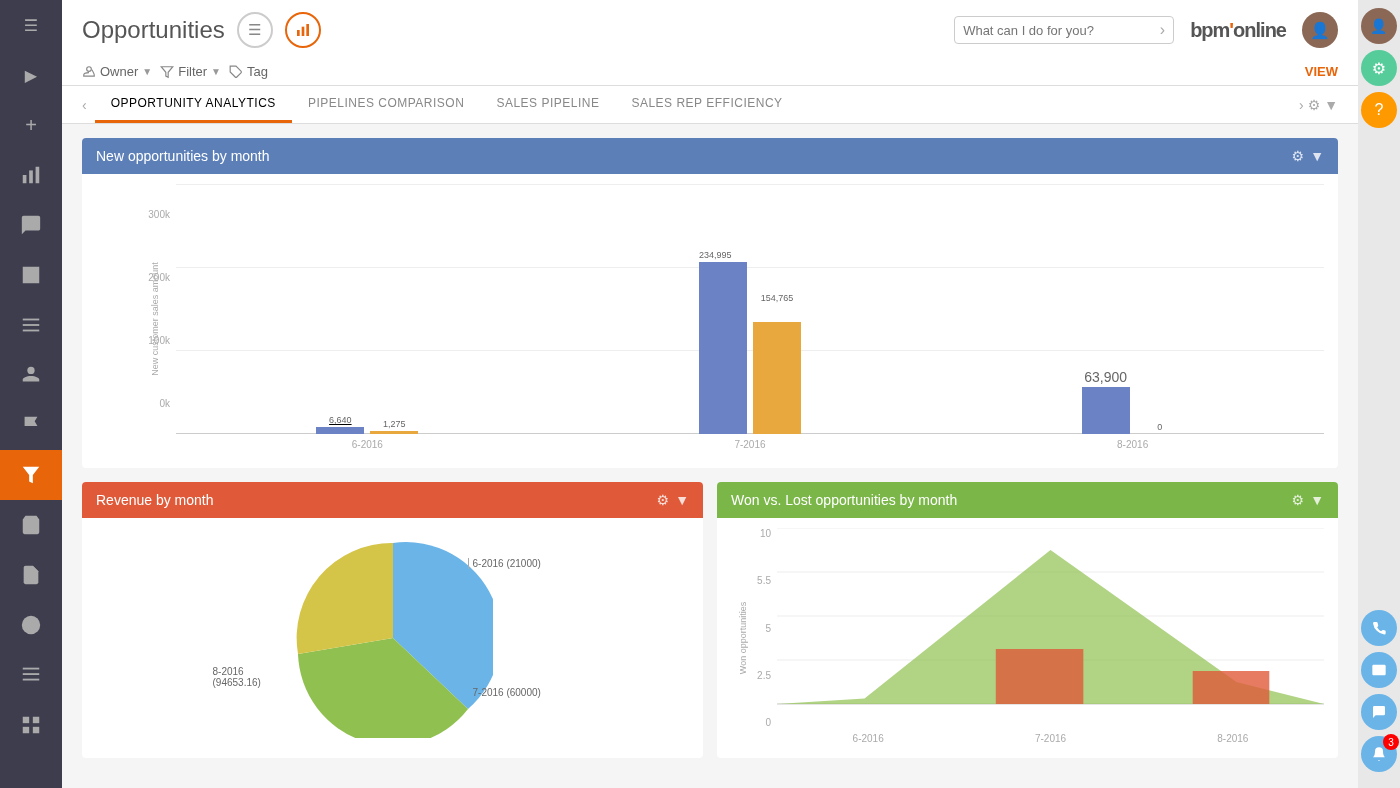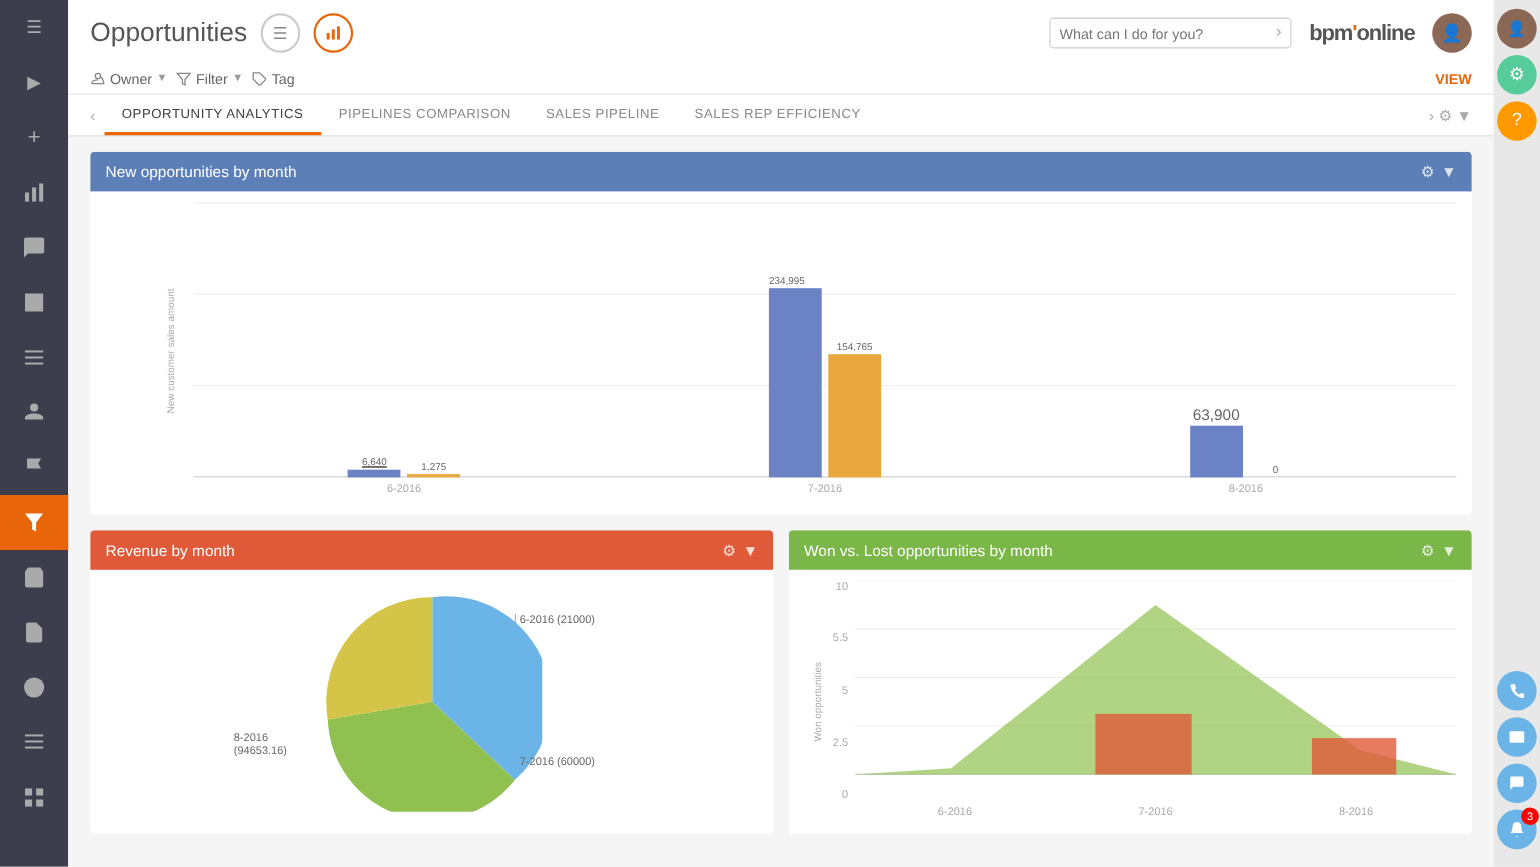--- a/index.html
+++ b/index.html
@@ -165,21 +165,21 @@
       padding: 10px 16px;
       font-size: 12px;
       color: #888;
       cursor: pointer;
       border-bottom: 3px solid transparent;
       text-transform: uppercase;
       font-weight: 500;
       letter-spacing: 0.5px;
     }
     .tab.active {
-      color: #404040;
+      color: #000000;
       border-bottom: 3px solid #e8650a;
     }
     .tab-next {
       color: #aaa; cursor: pointer; margin-left: auto; font-size: 14px;
     }
     .tab-settings {
       color: #aaa; cursor: pointer; font-size: 14px;
     }
 
     
@@ -411,20 +411,26 @@
         <div class="widget-controls">
           <span class="widget-ctrl-btn">⚙</span>
           <span class="widget-ctrl-btn">▼</span>
         </div>
       </div>
       <div class="widget-body">
         <div style="display:flex; height:270px;">
 
           <div style="width:80px; position:relative; display:flex; align-items:center; justify-content:flex-end;">
             <div style="position:absolute; left:2px; top:50%; transform:translateY(-50%) rotate(-90deg); font-size:9px; color:#aaa; white-space:nowrap;">New customer sales amount</div>
+            <div style="display:flex; flex-direction:column; justify-content:space-between; height:220px; padding-bottom:20px; align-items:flex-end; padding-right:6px;">
+              <span style="font-size:10px;color:#aaa;">300k</span>
+              <span style="font-size:10px;color:#aaa;">200k</span>
+              <span style="font-size:10px;color:#aaa;">100k</span>
+              <span style="font-size:10px;color:#aaa;">0k</span>
+            </div>
           </div>
 
           <div style="flex:1; position:relative;">
 
             <div style="position:absolute; top:0; left:0; right:0; bottom:20px; display:flex; flex-direction:column; justify-content:space-between;">
               <div style="border-top:1px solid #eee;"></div>
               <div style="border-top:1px solid #eee;"></div>
               <div style="border-top:1px solid #eee;"></div>
               <div style="border-top:1px solid #ccc;"></div>
             </div>
@@ -444,21 +450,21 @@
                 </div>
               </div>
 
               <div style="display:flex; flex-direction:column; align-items:center;">
                 <div style="display:flex; gap:6px; align-items:flex-end;">
                   <div style="display:flex; flex-direction:column; ">
                     <span style="font-size:9px;color:#666;margin-bottom:2px;">234,995</span>
                     <div style="width:48px; height:172px; background:#6b82c4;"></div>
                   </div>
                   <div style="display:flex; flex-direction:column; align-items:center;">
-                    <span style="font-size:9px;color:#666;margin-bottom:2px;">154,765</span>
+                    <span style="font-size:9px;color:#666;margin-bottom:19px;">154,765</span>
                     <div style="width:48px; height:112px; background:#e8a83e;"></div>
                   </div>
                 </div>
               </div>
 
               <div style="display:flex; flex-direction:column; align-items:center;">
                 <div style="display:flex; gap:6px; align-items:flex-end;">
                   <div style="display:flex; flex-direction:column; align-items:center;">
                     <span style="font-size:14px;color:#666;margin-bottom:2px;">63,900</span>
                     <div style="width:48px; height:47px; background:#6b82c4;"></div>

